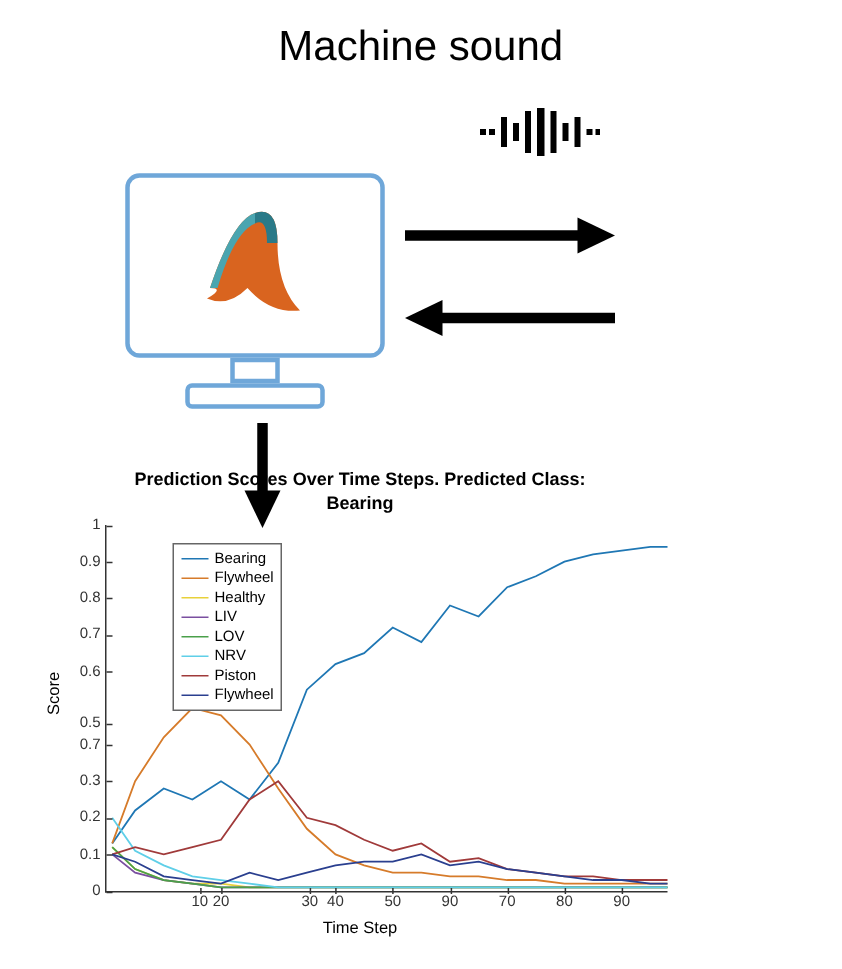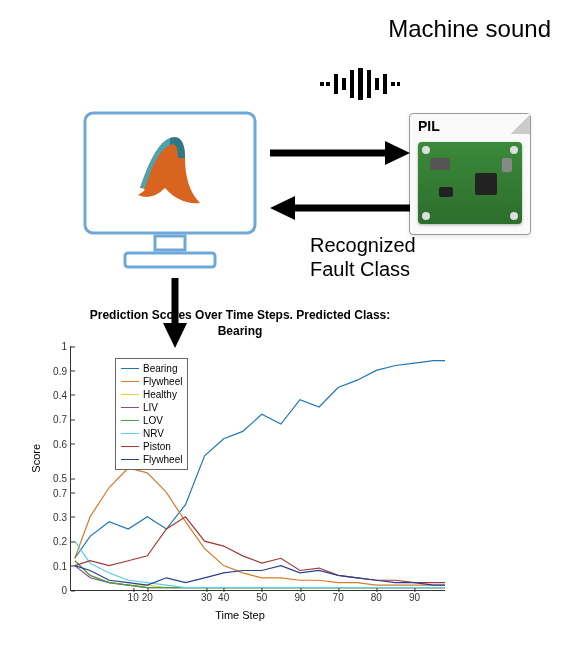--- a/index.html
+++ b/index.html
@@ -4,22 +4,22 @@
 <style>
   body {
     margin: 0;
     padding: 10px;
     font-family: Arial, sans-serif;
     background: #fff;
     width: 561px;
     box-sizing: border-box;
   }
   .title {
-    text-align: right;
-    font-size: 24px;
+    text-align: center;
+    font-size: 28px;
     margin: 5px 0 15px 0;
   }
   .top-diagram {
     position: relative;
     height: 240px;
   }
   .monitor {
     position: absolute;
     left: 70px;
     top: 50px;
@@ -215,56 +215,40 @@
       <rect x="45" y="145" width="90" height="14" rx="3" fill="none" stroke="#6fa7d9" stroke-width="3"></rect>
 
       <g transform="translate(50,25)">
         <path d="M10 55 Q25 10 40 5 Q55 0 55 25 Q55 55 70 70 Q50 72 35 55 Q22 68 8 62 Q20 55 10 55 Z" fill="#d9641f"></path>
         <path d="M10 55 Q25 10 40 5 L40 12 Q26 18 15 55 Z" fill="#4aa5b0"></path>
         <path d="M40 5 Q55 0 55 25 L48 25 Q48 8 40 12 Z" fill="#2a7a88"></path>
       </g>
     </svg>
   </div>
 
-  <div class="pil-card">
-    <div class="dogear"></div>
-    <div class="label">PIL</div>
-    <div class="pcb">
-      <div class="hole-bl"></div>
-        <div class="hole-br"></div>
-      <div class="chip" style="left:55%; top:38%; width:22px; height:22px;"></div>
-      <div class="chip" style="left:20%; top:55%; width:14px; height:10px;"></div>
-      <div class="chip" style="left:12%; top:20%; width:20px; height:12px; background:#555;"></div>
-      <div class="chip" style="right:10%; top:20%; width:10px; height:14px; background:#888;"></div>
-    </div>
-  </div>
 
   <div class="arrow" style="left:260px; top:80px;">
     <svg width="140" height="30">
         <line x1="0" y1="15" x2="118" y2="15" stroke="#000" stroke-width="7"></line>
         <polygon points="115,3 140,15 115,27" fill="#000"></polygon>
       </svg>
   </div>
   <div class="arrow" style="left:260px; top:135px;">
     <svg width="140" height="30">
         <line x1="140" y1="15" x2="22" y2="15" stroke="#000" stroke-width="7"></line>
         <polygon points="25,3 0,15 25,27" fill="#000"></polygon>
       </svg>
   </div>
   <div class="arrow" style="left:150px; top:220px;">
     <svg width="30" height="70">
         <line x1="15" y1="0" x2="15" y2="48" stroke="#000" stroke-width="7"></line>
         <polygon points="3,45 15,70 27,45" fill="#000"></polygon>
       </svg>
   </div>
 
-  <div class="label-fault">
-    <span>Recognized</span><br>
-    <span>Fault Class</span>
-  </div>
 </div>
 
 <div class="chart-area">
   <div class="chart-title">
     <span>Prediction Scores Over Time Steps. Predicted Class:</span><br>
     <span>Bearing</span>
   </div>
   <div class="chart-box">
     <div class="ylabel">Score</div>
     <div class="xlabel">Time Step</div>
@@ -314,21 +298,21 @@
           </div>
         </div>
     <div class="ytick" style="top: 244px;">0</div>
         <div class="ytick" style="top: 219.6px; padding-left: 14px;">0.1</div>
         <div class="ytick" style="top: 195.2px;">0.2</div>
         <div class="ytick" style="top: 170.8px;">0.3</div>
         <div class="ytick" style="top: 146.4px;">0.7</div>
         <div class="ytick" style="top: 132px;">0.5</div>
         <div class="ytick" style="top: 97.6px;">0.6</div>
         <div class="ytick" style="top: 73.2px;">0.7</div>
-        <div class="ytick" style="top: 48.8px;">0.4</div>
+        <div class="ytick" style="top: 48.8px;">0.8</div>
         <div class="ytick" style="top: 24.4px;">0.9</div>
         <div class="ytick" style="top: 0px;">1</div>
         <div class="xtick" style="left: 38.1633px; margin-left: 24px;">10</div>
         <div class="xtick" style="left: 76.3265px;">20</div>
         <div class="xtick" style="left: 114.49px; margin-left: 21px;">30</div>
         <div class="xtick" style="left: 152.653px;">40</div>
         <div class="xtick" style="left: 190.816px;">50</div>
         <div class="xtick" style="left: 228.98px;">90</div>
         <div class="xtick" style="left: 267.143px;">70</div>
         <div class="xtick" style="left: 305.306px;">80</div>

